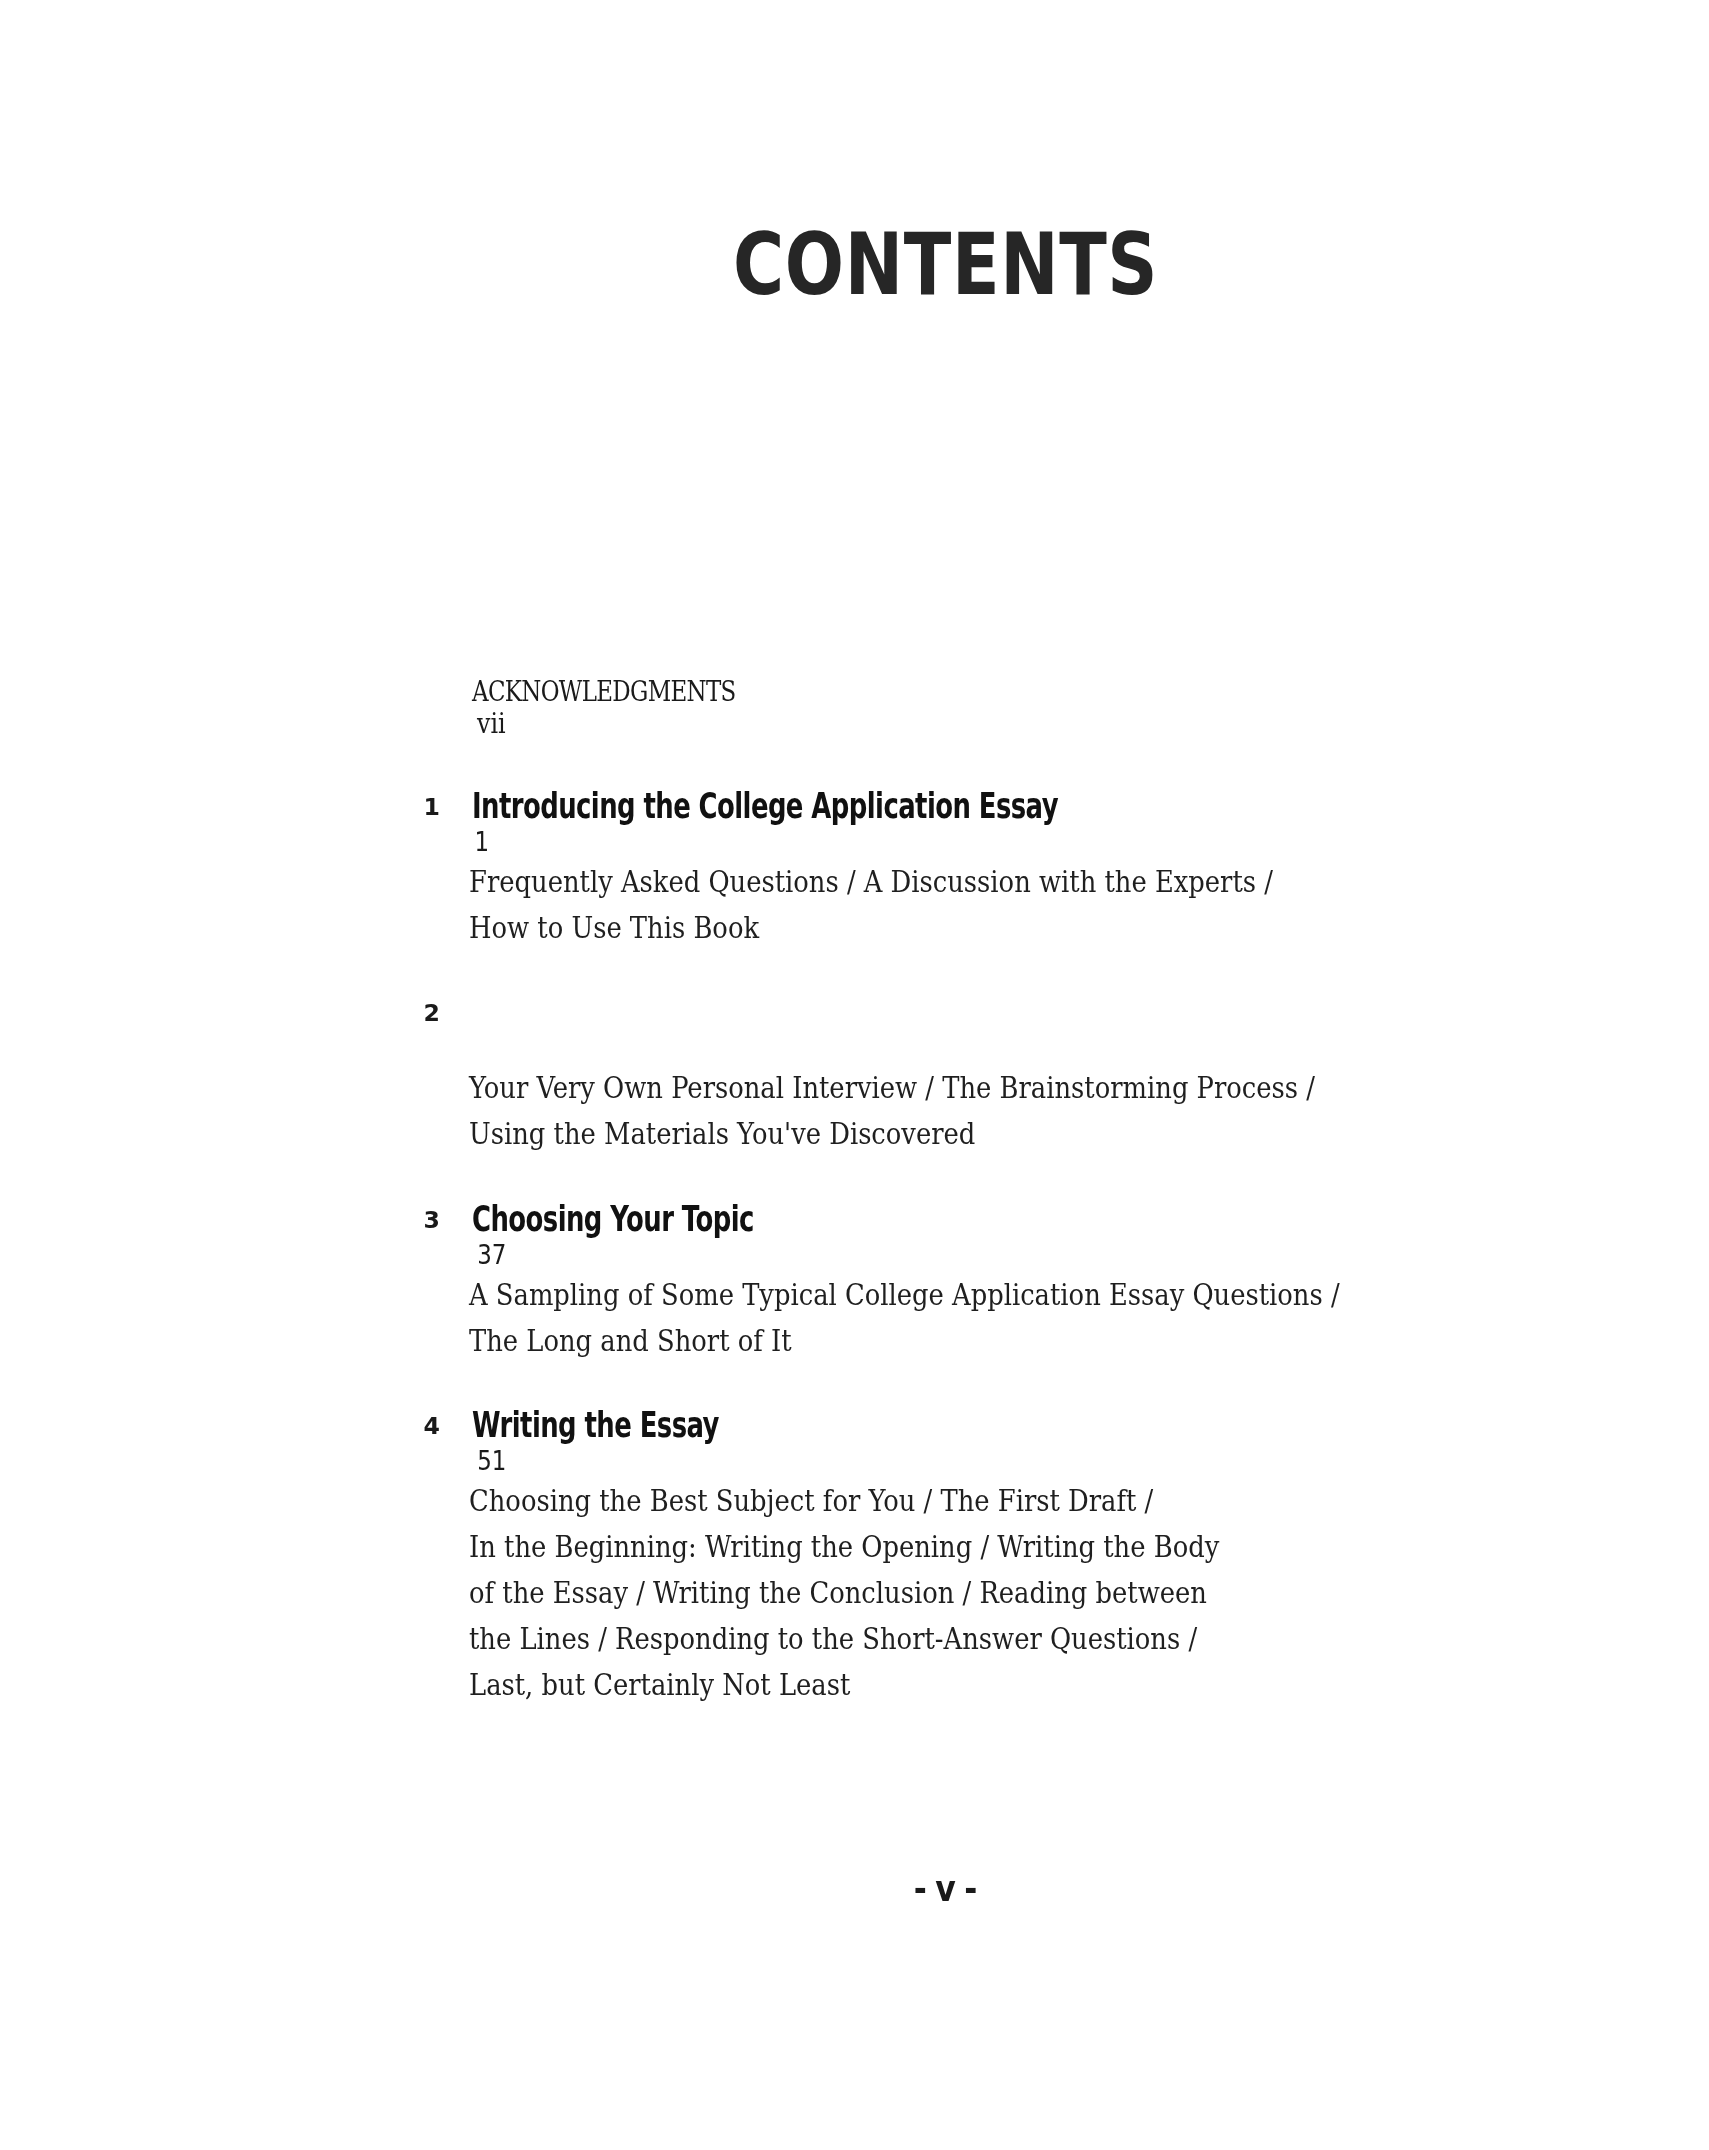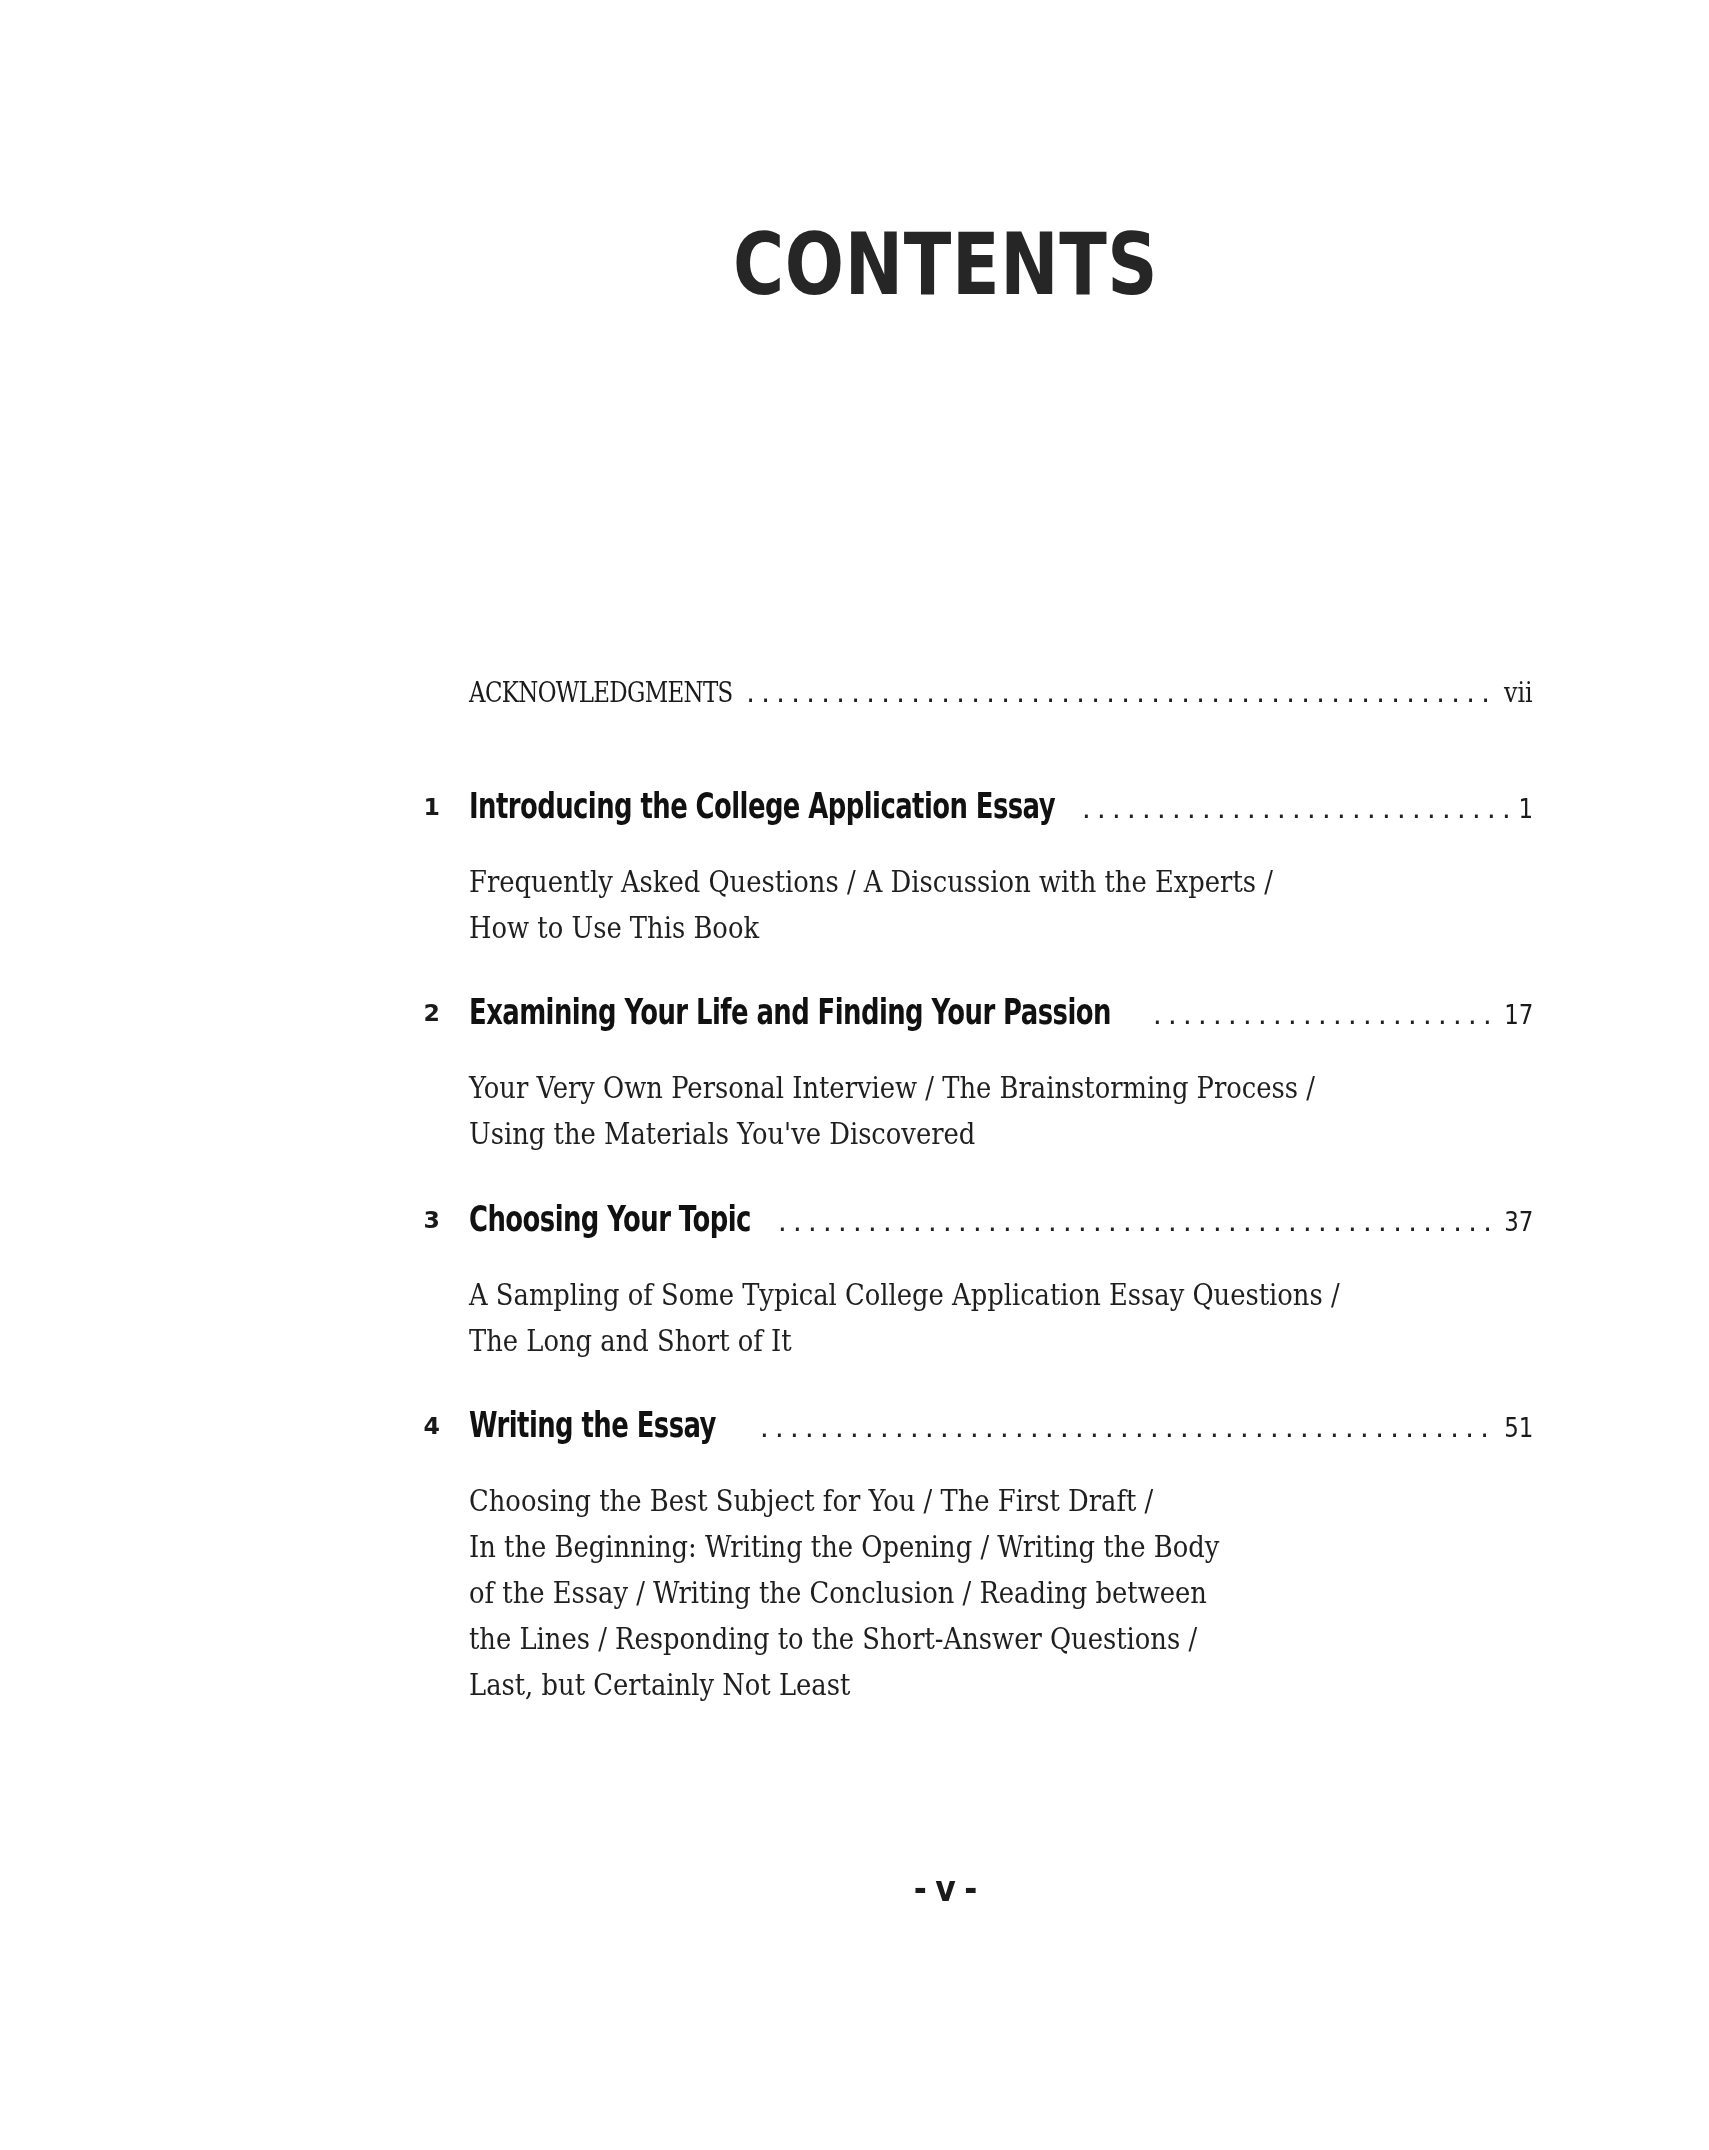--- a/index.html
+++ b/index.html
@@ -36,20 +36,21 @@
       width: 1709px;
       height: 2151px;
     }
     .toc-line {
       position: absolute;
       left: 469px;
       width: 1064px;
       display: flex;
       align-items: baseline;
       white-space: nowrap;
+      flex-direction: column;
     }
     .ack-line {
       top: 676px;
       font-family: "Liberation Serif", serif;
       font-size: 30px;
       height: 39px;
     }
     .ack-label {
       font-family: "DejaVu Serif", serif;
       font-size: 27px;
@@ -162,27 +163,20 @@
     </span>
     <span class="leader"></span>
     <span class="page-num">1</span>
   </div>
   <div class="subtopics" style="top:859px;">
     <span class="sub-line">Frequently Asked Questions / A Discussion with the Experts /</span>
     <span class="sub-line">How to Use This Book</span>
   </div>
 
   <div class="chapter-num" style="top:999px;">2</div>
-  <div class="toc-line chapter-line" style="top:991px;">
-    <span class="chapter-title-wrap" style="width:678px;">
-      <span class="chapter-title">Examining Your Life and Finding Your Passion</span>
-    </span>
-    <span class="leader"></span>
-    <span class="page-num">17</span>
-  </div>
   <div class="subtopics" style="top:1065px;">
     <span class="sub-line">Your Very Own Personal Interview / The Brainstorming Process /</span>
     <span class="sub-line">Using the Materials You've Discovered</span>
   </div>
 
   <div class="chapter-num" style="top:1206px;">3</div>
   <div class="toc-line chapter-line" style="top:1198px;justify-content:space-between;">
     <span class="chapter-title-wrap" style="width:303px;">
       <span class="chapter-title">Choosing Your Topic</span>
     </span>

